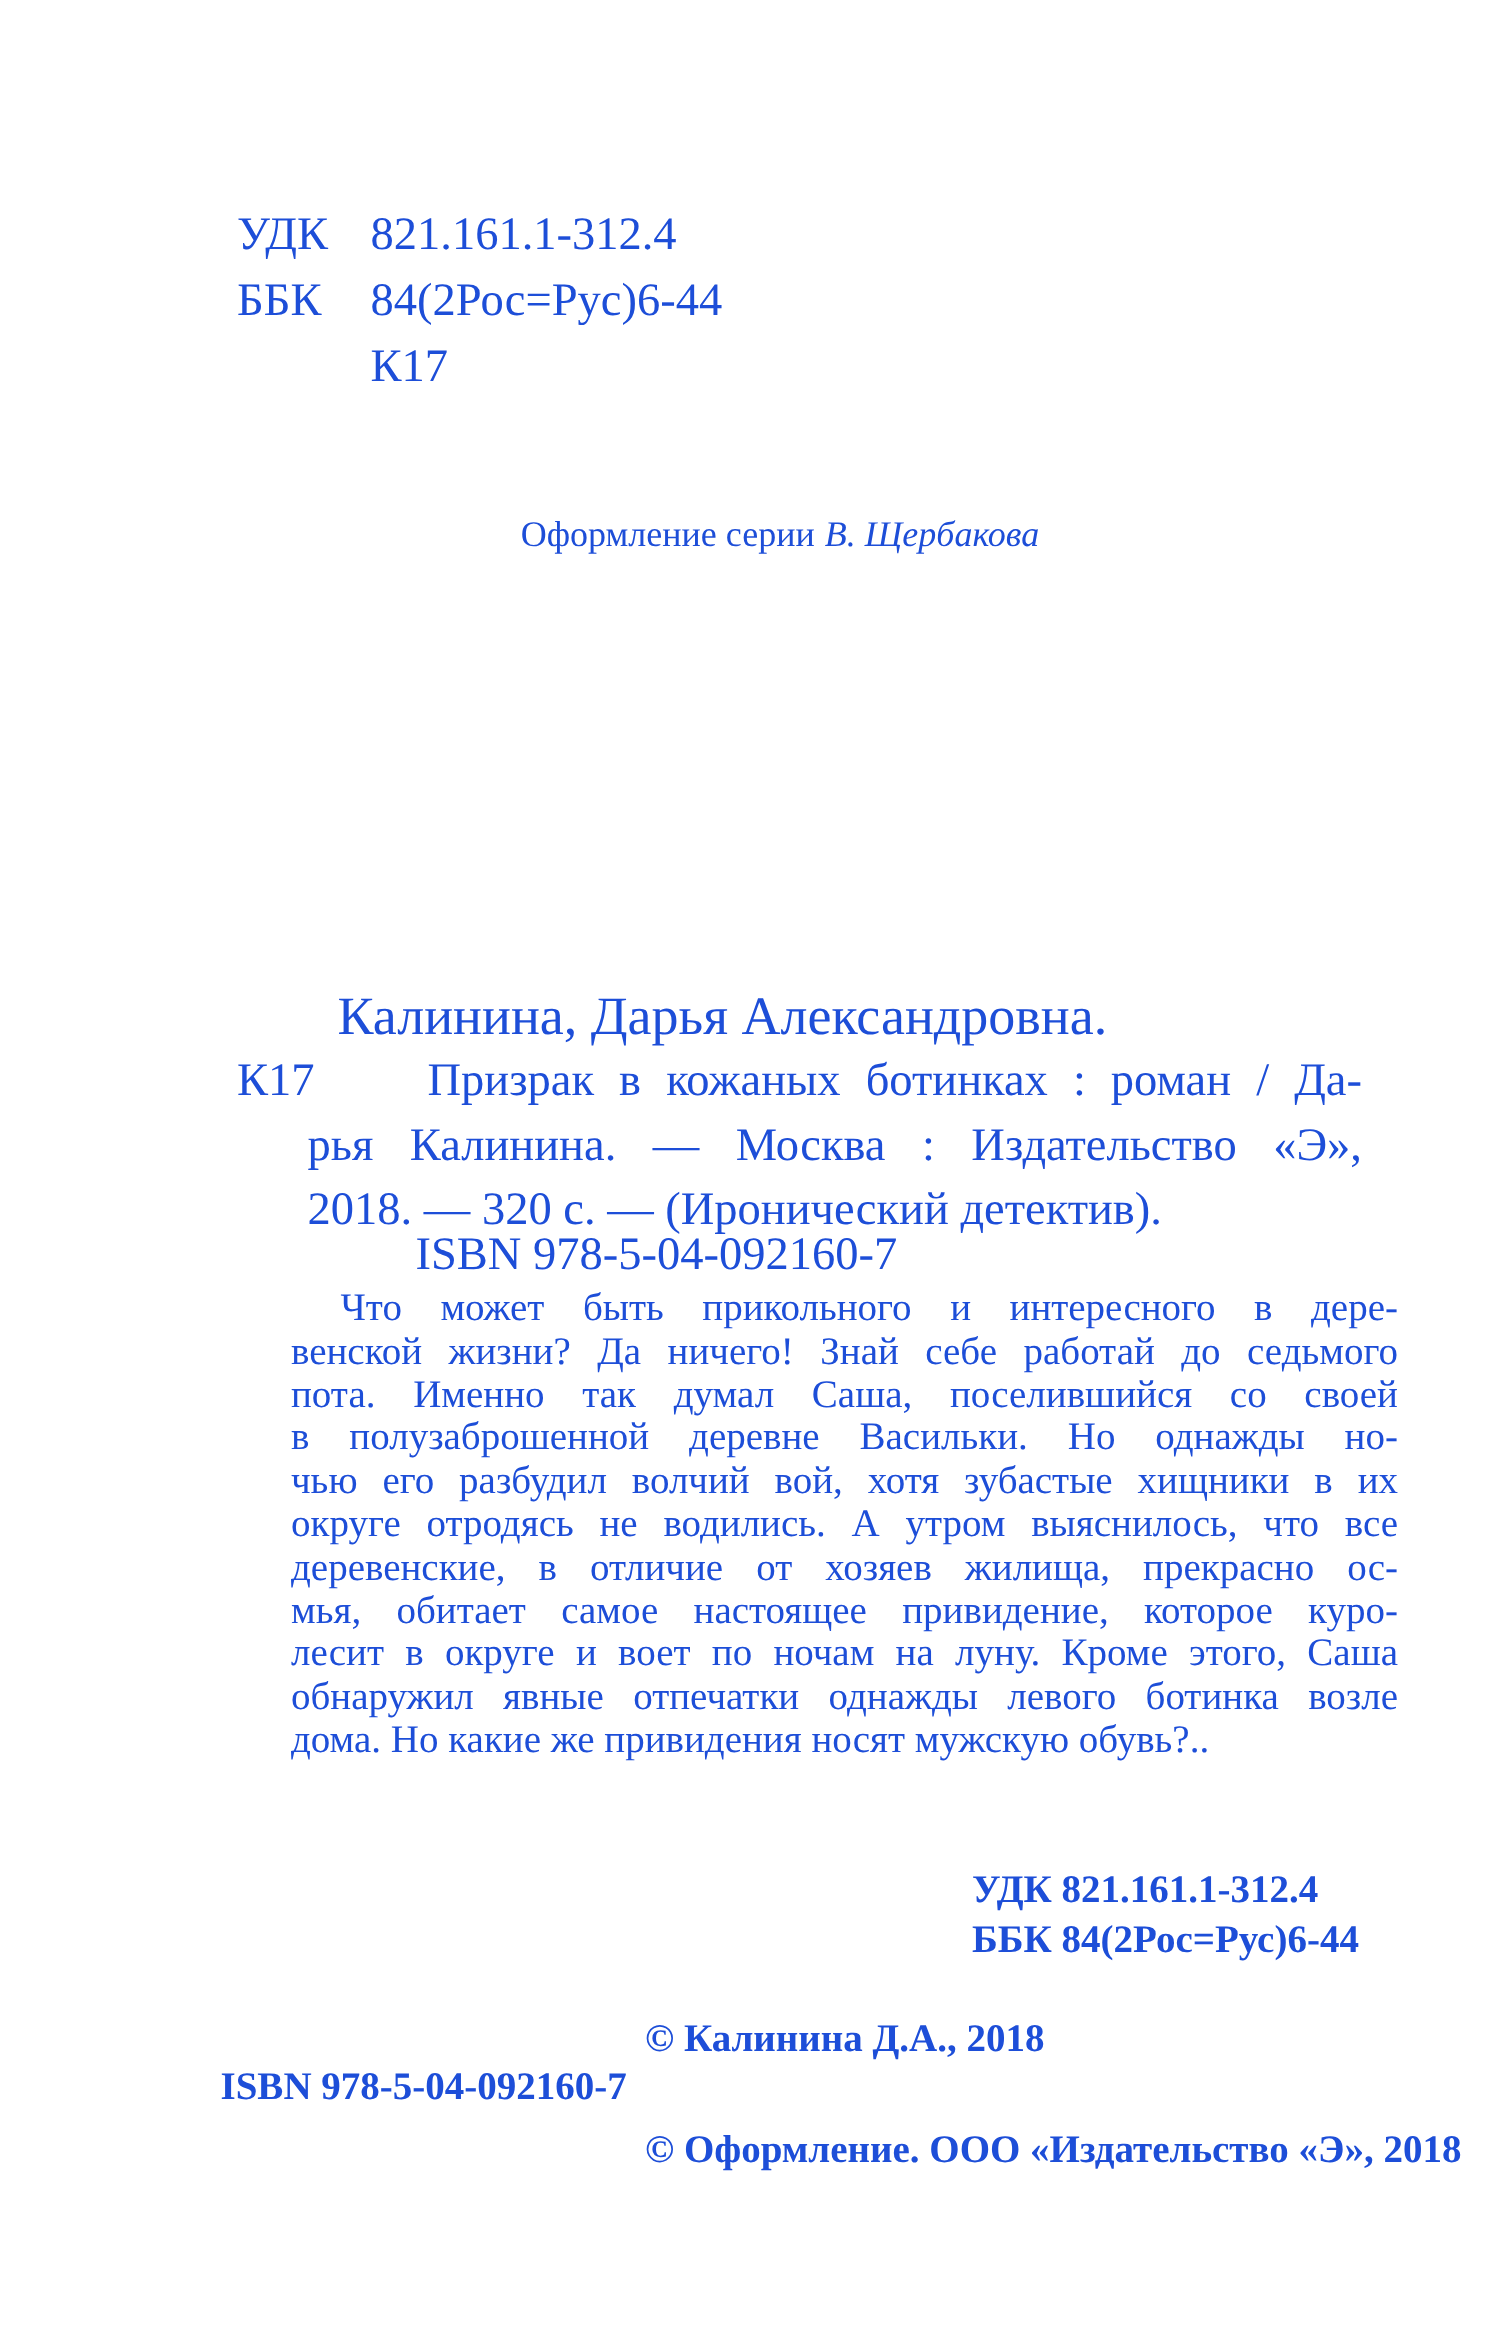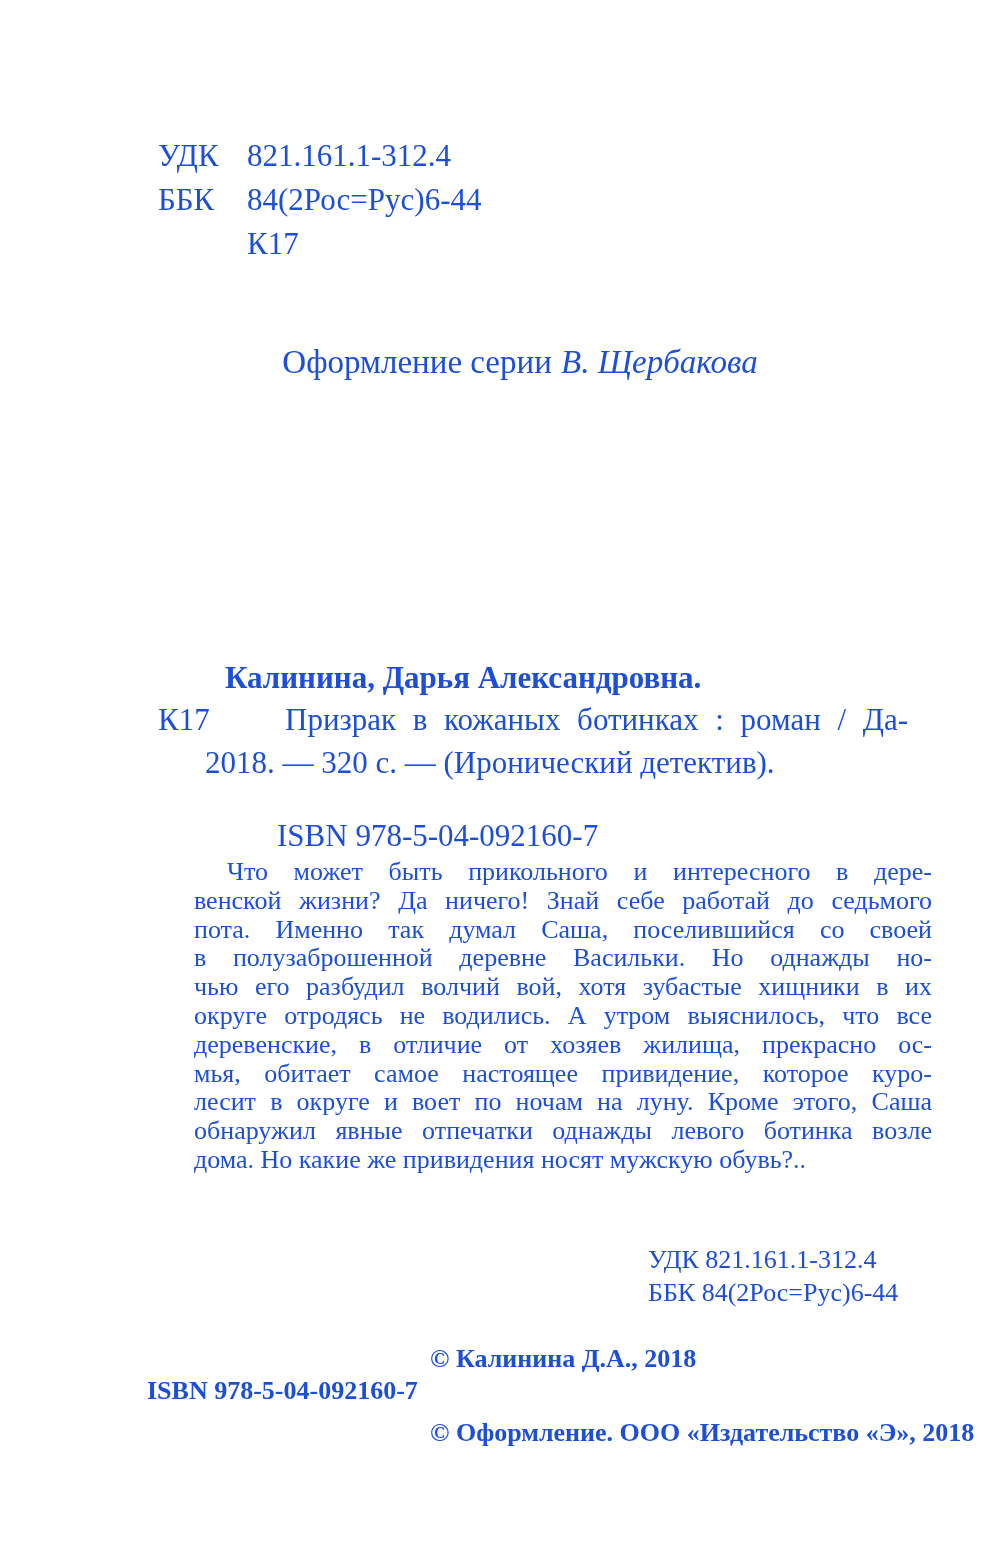--- a/index.html
+++ b/index.html
@@ -30,40 +30,40 @@
   .code-row { display: flex; }
   .code-label { width: 89px; flex: 0 0 89px; }
 
   
   .series-note {
     position: absolute;
     left: 140px;
     right: 100px;
     top: 344px;
     text-align: center;
-    font-size: 33px;
+    font-size: 24px;
     white-space: nowrap;
   }
   .series-note .designer { font-style: italic; margin-left: 0.28em; }
 
   
   .author-sign {
     position: absolute;
     left: 158px;
     top: 698px;
     font-size: 31px;
     line-height: 43px;
   }
   .author-heading {
     position: absolute;
     left: 225px;
     top: 656px;
-    font-size: 31px;
+    font-size: 36px;
     line-height: 43px;
-    font-weight: bold;
+    font-weight: normal;
     white-space: nowrap;
   }
   .bib-block {
     position: absolute;
     left: 205px;
     top: 698px;
     width: 703px;
     font-size: 31px;
     line-height: 43px;
   }
@@ -93,21 +93,21 @@
   }
   .annot-first { text-indent: 33px; }
 
   
   .codes-bottom {
     position: absolute;
     left: 648px;
     top: 1243px;
     font-size: 26px;
     line-height: 33px;
-    font-weight: normal;
+    font-weight: bold;
     white-space: nowrap;
   }
 
   
   .imprint-isbn {
     position: absolute;
     left: 147px;
     top: 1376px;
     font-size: 26px;
     font-weight: bold;
@@ -155,20 +155,21 @@
   <div class="series-note">
     <span>Оформление серии</span><span class="designer">В. Щербакова</span>
   </div>
 
   <div class="author-sign">К17</div>
 
   <div class="author-heading">Калинина, Дарья Александровна.</div>
 
   <div class="bib-block">
     <div class="jline bib-first">Призрак в кожаных ботинках : роман / Да-</div>
+    <div class="jline">рья Калинина. — Москва : Издательство «Э»,</div>
     <div>2018. — 320 с. — (Иронический детектив).</div>
   </div>
 
   <div class="isbn-mid">ISBN 978-5-04-092160-7</div>
 
   <div class="annotation">
     <div class="jline annot-first">Что может быть прикольного и интересного в дере-</div>
     <div class="jline">венской жизни? Да ничего! Знай себе работай до седьмого</div>
     <div class="jline">пота. Именно так думал Саша, поселившийся со своей</div>
     <div class="jline">в полузаброшенной деревне Васильки. Но однажды но-</div>

